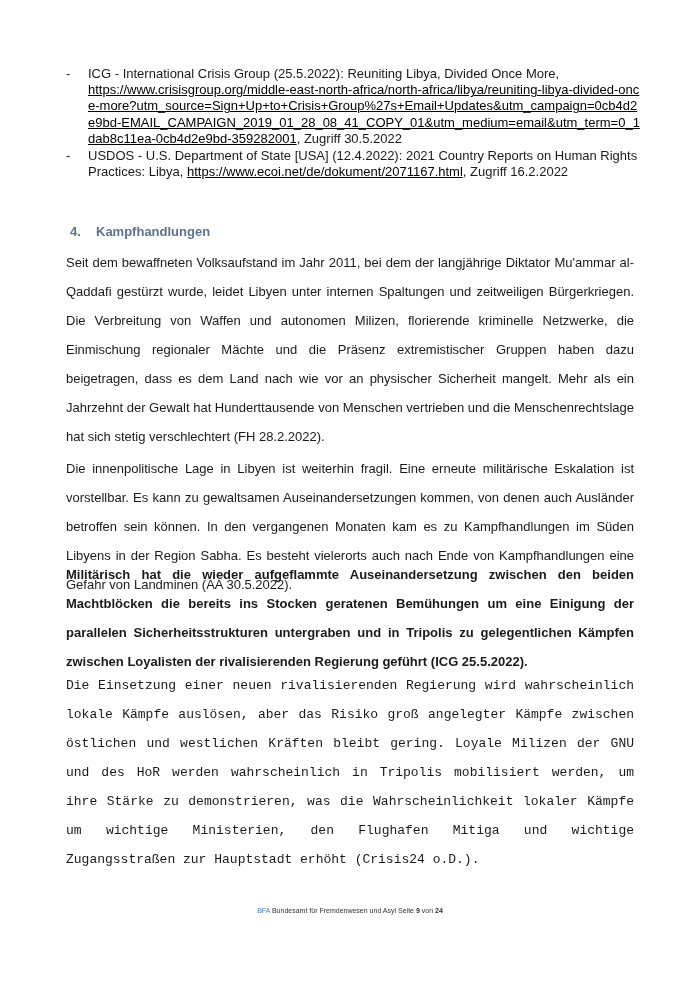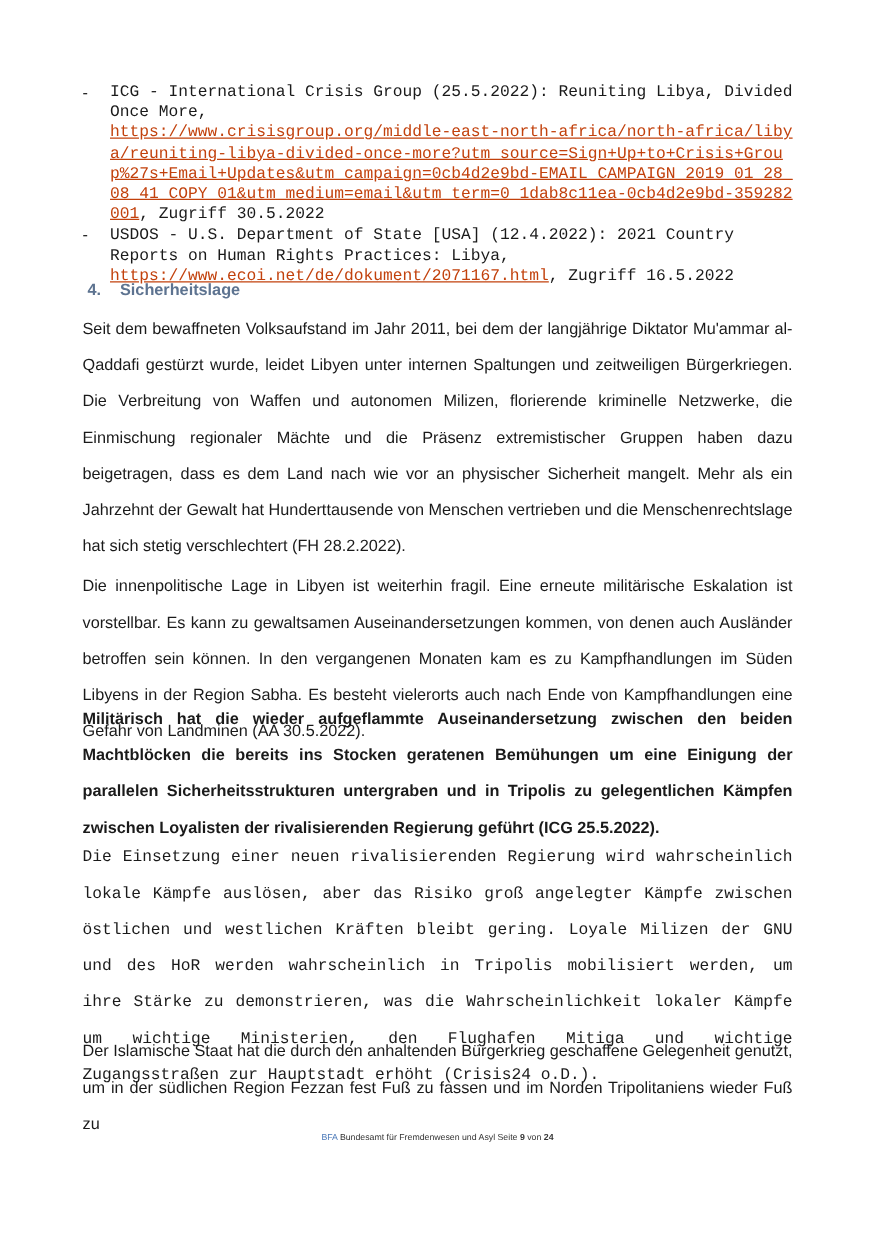--- a/index.html
+++ b/index.html
@@ -4,23 +4,23 @@
   <style>
     html, body { margin: 0; padding: 0; background: #ffffff; }
     body {
       width: 700px; height: 990px; position: relative; overflow: hidden;
       font-family: "Liberation Sans", sans-serif; color: #1a1a1a;
     }
     .page { position: absolute; left: 0; top: 0; width: 700px; height: 990px; }
     .refs { position: absolute; left: 66px; top: 66px; width: 575px; font-size: 13px; line-height: 16.2px; }
     .ref { display: flex; margin: 0; }
     .ref .dash { width: 22px; flex: 0 0 22px; }
-    .ref .body { flex: 1; word-break: break-all; font-family: Liberation Mono, monospace; }
+    .ref .body { flex: 1; word-break: break-all; }
     .ref .body .plain { word-break: normal; }
-    a.link { color: #c2410c; text-decoration: underline; margin-top: 27px; }
+    a.link { color: #000000; text-decoration: underline; margin-top: 27px; }
     .ref + .ref { margin-top: 1px; }
     .heading {
       position: absolute; left: 70px; top: 224px;
       font-size: 13px; font-weight: bold; color: #5d7390;
       display: flex;
     }
     .heading .num { width: 26px; }
     .para {
       position: absolute; left: 66px; width: 568px;
       font-size: 13px; line-height: 29px; text-align: justify; margin: 0;
@@ -42,34 +42,33 @@
 
 <div class="page">
 
   <div class="refs">
     <div class="ref">
       <span class="dash">-</span>
       <span class="body"><span class="plain">ICG - International Crisis Group (25.5.2022): Reuniting Libya, Divided Once More,</span><br><a class="link">https://www.crisisgroup.org/middle-east-north-africa/north-africa/libya/reuniting-libya-divided-once-more?utm_source=Sign+Up+to+Crisis+Group%27s+Email+Updates&amp;utm_campaign=0cb4d2e9bd-EMAIL_CAMPAIGN_2019_01_28_08_41_COPY_01&amp;utm_medium=email&amp;utm_term=0_1dab8c11ea-0cb4d2e9bd-359282001</a><span class="plain">, Zugriff 30.5.2022</span></span>
     </div>
     <div class="ref">
       <span class="dash">-</span>
-      <span class="body" style="word-break: normal;"><span>USDOS - U.S. Department of State [USA] (12.4.2022): 2021 Country Reports on Human Rights Practices: Libya,</span> <a class="link">https://www.ecoi.net/de/dokument/2071167.html</a><span>, Zugriff 16.5.2022</span></span>
+      <span class="body" style="word-break: normal;"><span>USDOS - U.S. Department of State [USA] (12.4.2022): 2021 Country Reports on Human Rights Practices: Libya,</span> <a class="link">https://www.ecoi.net/de/dokument/2071167.html</a><span>, Zugriff 16.2.2022</span></span>
     </div>
   </div>
 
   <div class="heading">
     <span class="num">4.</span>
-    <span>Sicherheitslage</span>
+    <span>Kampfhandlungen</span>
   </div>
 
   <p class="para" id="p1">Seit dem bewaffneten Volksaufstand im Jahr 2011, bei dem der langjährige Diktator Mu'ammar al-Qaddafi gestürzt wurde, leidet Libyen unter internen Spaltungen und zeitweiligen Bürgerkriegen. Die Verbreitung von Waffen und autonomen Milizen, florierende kriminelle Netzwerke, die Einmischung regionaler Mächte und die Präsenz extremistischer Gruppen haben dazu beigetragen, dass es dem Land nach wie vor an physischer Sicherheit mangelt. Mehr als ein Jahrzehnt der Gewalt hat Hunderttausende von Menschen vertrieben und die Menschenrechtslage hat sich stetig verschlechtert (FH 28.2.2022).</p>
   <p class="para" id="p2">Die innenpolitische Lage in Libyen ist weiterhin fragil. Eine erneute militärische Eskalation ist vorstellbar. Es kann zu gewaltsamen Auseinandersetzungen kommen, von denen auch Ausländer betroffen sein können. In den vergangenen Monaten kam es zu Kampfhandlungen im Süden Libyens in der Region Sabha. Es besteht vielerorts auch nach Ende von Kampfhandlungen eine Gefahr von Landminen (AA 30.5.2022).</p>
   <p class="para" id="p3">Militärisch hat die wieder aufgeflammte Auseinandersetzung zwischen den beiden Machtblöcken die bereits ins Stocken geratenen Bemühungen um eine Einigung der parallelen Sicherheitsstrukturen untergraben und in Tripolis zu gelegentlichen Kämpfen zwischen Loyalisten der rivalisierenden Regierung geführt (ICG 25.5.2022).</p>
   <p class="para" id="p4">Die Einsetzung einer neuen rivalisierenden Regierung wird wahrscheinlich lokale Kämpfe auslösen, aber das Risiko groß angelegter Kämpfe zwischen östlichen und westlichen Kräften bleibt gering. Loyale Milizen der GNU und des HoR werden wahrscheinlich in Tripolis mobilisiert werden, um ihre Stärke zu demonstrieren, was die Wahrscheinlichkeit lokaler Kämpfe um wichtige Ministerien, den Flughafen Mitiga und wichtige Zugangsstraßen zur Hauptstadt erhöht (Crisis24 o.D.).</p>
-  <p class="para" id="p5" style="text-align: justify; text-align-last: justify;">Der Islamische Staat hat die durch den anhaltenden Bürgerkrieg geschaffene Gelegenheit genutzt, um in der südlichen Region Fezzan fest Fuß zu fassen und im Norden Tripolitaniens wieder Fuß zu</p>
 
   <div class="footer">
     <span class="brand">BFA</span>
     <span>Bundesamt für Fremdenwesen und Asyl</span>
     <span>Seite</span>
     <b>9</b>
     <span>von</span>
     <b>24</b>
   </div>
 

